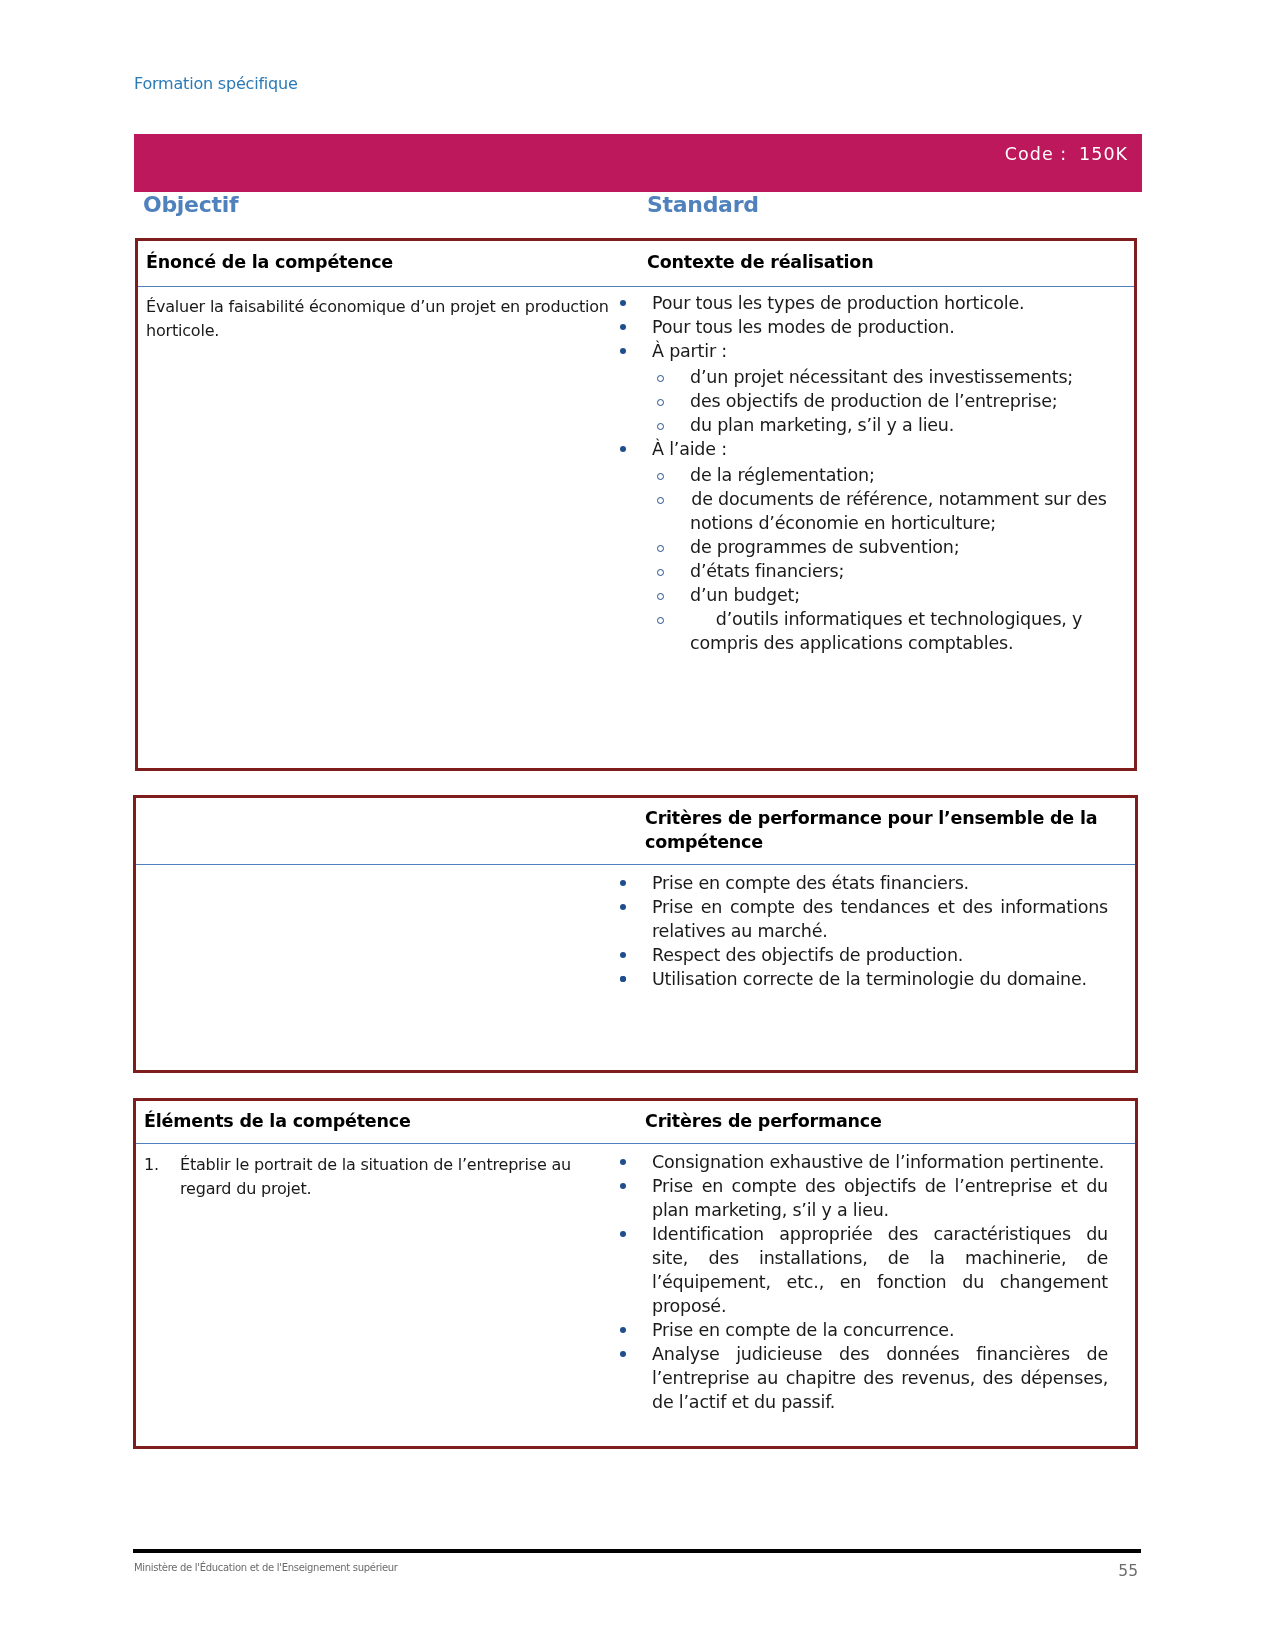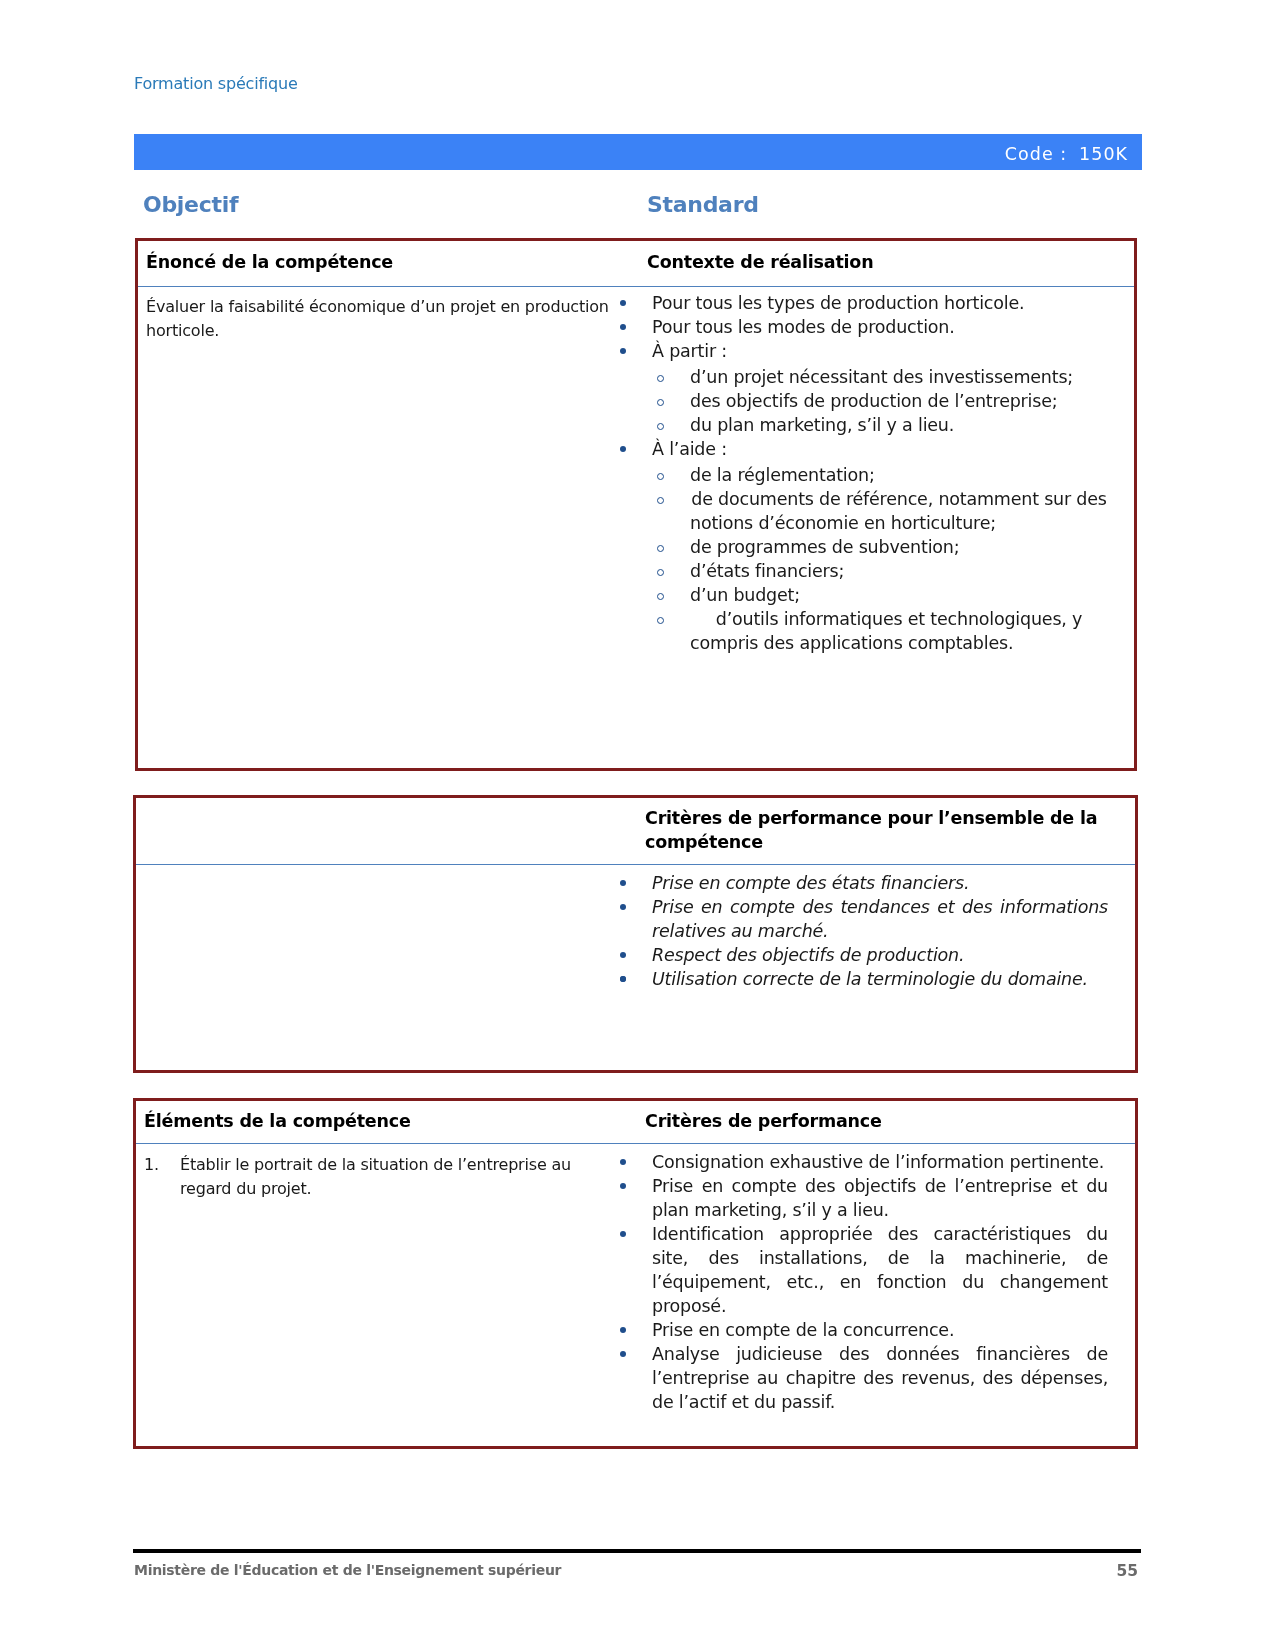--- a/index.html
+++ b/index.html
@@ -1,21 +1,21 @@
 <!DOCTYPE html>
 <html><head>
 <meta charset="utf-8">
 <style>
   html, body { margin: 0; padding: 0; background: #ffffff; }
   body { width: 1275px; height: 1650px; position: relative; overflow: hidden;
          font-family: "DejaVu Sans", sans-serif; color: #1a1a1a; }
   .running-head { position: absolute; left: 134px; top: 74px; font-size: 16px; color: #2a7ab8;
                   font-family: "DejaVu Sans", sans-serif; letter-spacing: -0.2px; }
-  .code-banner { position: absolute; left: 134px; top: 134px; width: 1008px; height: 36px;
-                 background: #3b82f6; color: #ffffff; }
+  .code-banner { position: absolute; left: 134px; top: 134px; width: 1008px; height: 58px;
+                 background: #be185d; color: #ffffff; }
   .code-text { position: absolute; right: 14px; top: 10px; font-size: 17.5px; letter-spacing: 1px; }
   .code-text .val { margin-left: 12px; }
   .col-title { position: absolute; top: 192px; font-size: 22px; font-weight: bold; color: #4f81bd;
                font-family: "DejaVu Sans", sans-serif; letter-spacing: -0.3px; }
   .col-title.left { left: 143px; }
   .col-title.right { left: 647px; }
 
   .box { position: absolute; left: 135px; width: 1002px; border: 3px solid #7f1d1d; box-sizing: border-box; }
   .box .hdr { position: absolute; left: 0; right: 0; top: 0; border-bottom: 1.5px solid #4f81bd; }
   .hcell { position: absolute; font-weight: bold; font-size: 17.5px; color: #000; line-height: 24px; letter-spacing: -0.2px; }
@@ -29,22 +29,22 @@
   ul.b1 > li .dot { position: absolute; left: 6px; top: 9px; width: 6px; height: 6px; border-radius: 50%;
                     background: #1f4e8c; }
   ul.b2 { list-style: none; margin: 2px 0 0 0; padding: 0; }
   ul.b2 > li { position: relative; padding-left: 38px; text-align: center; }
   ul.b2 > li .ring { position: absolute; left: 5px; top: 10px; width: 7px; height: 7px; border-radius: 50%;
                      border: 1.2px solid #1f4e8c; box-sizing: border-box; }
   .num-item { position: relative; padding-left: 36px; }
   .num-item .num { position: absolute; left: 0; top: 0; }
 
   .footer-rule { position: absolute; left: 133px; top: 1549px; width: 1008px; height: 4px; background: #000; }
-  .footer-left { position: absolute; left: 134px; top: 1562px; font-size: 14px; font-weight: bold; color: #6b6b6b; letter-spacing: -0.3px; }
-  .footer-right { position: absolute; right: 137px; top: 1562px; font-size: 15.5px; font-weight: bold; color: #6b6b6b; }
+  .footer-left { position: absolute; left: 134px; top: 1562px; font-size: 10px; font-weight: normal; color: #6b6b6b; letter-spacing: -0.3px; }
+  .footer-right { position: absolute; right: 137px; top: 1562px; font-size: 15.5px; font-weight: normal; color: #6b6b6b; }
 </style>
 </head>
 <body>
 
 <div class="running-head">Formation spécifique</div>
 
 <div class="code-banner">
   <div class="code-text">
     <span>Code :</span><span class="val">150K</span>
   </div>
@@ -78,21 +78,21 @@
           </ul></li>
       </ul>
   </div>
 </div>
 
 <div class="box" style="top:795px; height:278px; left:133px; width:1005px;">
   <div class="hdr" style="height:66px;">
     <div class="hcell l" style="top:8px;"></div>
     <div class="hcell r" style="top:8px; width:460px;">Critères de performance pour l’ensemble de la compétence</div>
   </div>
-  <div class="body-r" style="top:73px; left:478px;font-style:italic;">
+  <div class="body-r" style="top:73px; left:478px;">
     <ul class="b1" id="overall-ul">
         <li><span class="dot"></span><span>Prise en compte des états financiers.</span></li>
         <li><span class="dot"></span><span>Prise en compte des tendances et des informations relatives au marché.</span></li>
         <li><span class="dot"></span><span>Respect des objectifs de production.</span></li>
         <li><span class="dot"></span></li>
         <li><span class="dot"></span><span>Utilisation correcte de la terminologie du domaine.</span></li>
       </ul>
   </div>
 </div>
 

